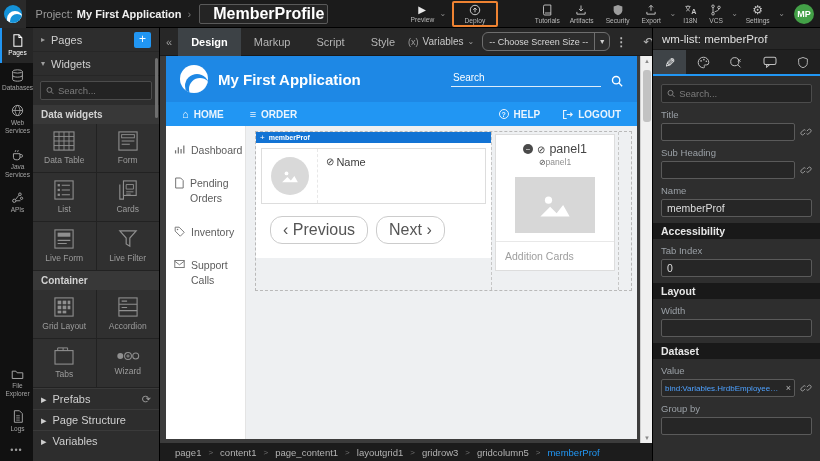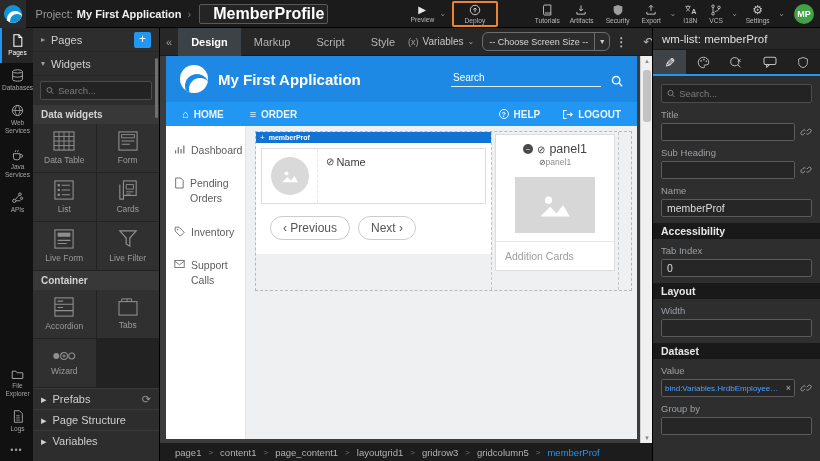--- a/index.html
+++ b/index.html
@@ -109,21 +109,21 @@
   .list-titlebar { height:11px; background:#1273d4; color:#fff; font-size:7px; display:flex; align-items:center;
     gap:4px; padding:0 4px; font-weight:700; cursor:move;}
   .list-titlebar .mv { font-size:8px; font-weight:400;}
   .list-white { background:#fff; padding:5px 5px 0 5px;}
   .list-card { border:1px solid #ddd; height:56px; display:flex; background:#fff;}
   .card-avatar-cell { width:56px; display:flex; align-items:center; justify-content:center; border-right:1px dashed #e8e8e8;}
   .avatar-circ { width:38px; height:38px; border-radius:50%; background:#d9d9d9; display:flex; align-items:center; justify-content:center;}
   .card-name { padding:7px 0 0 8px; font-size:11px; color:#3c3c3c; display:flex; align-items:flex-start; gap:2px;}
   .bind-dot { font-size:10px; color:#444;}
   .pager { display:flex; gap:8px; padding:12px 14px 14px; background:#fff;}
-  .pill-btn { border:1px solid #ccc; background:#fff; border-radius:12px; font-size:12px; color:#555;
+  .pill-btn { border:1px solid #ccc; background:#fff; border-radius:12px; font-size:16px; color:#555;
     padding:4px 12px; cursor:pointer; font-family:"Liberation Sans",sans-serif;}
   #col-panel { width:126px; padding:2px 3px 0 3px;}
   .panel1 { background:#fff; border:1px solid #ddd;}
   .panel1-hd { display:flex; align-items:center; justify-content:center; gap:4px; padding:7px 4px 1px;}
   .collapse-circ { width:10px; height:10px; border-radius:50%; background:#4a4a4a; color:#fff; font-size:7px;
     line-height:9px; text-align:center; cursor:pointer;}
   .panel1-title { font-size:12.5px; color:#454545;}
   .panel1-sub { text-align:center; font-size:8.5px; color:#8e8e8e; padding-bottom:4px;}
   .panel1-img { margin:6px auto 8px; width:80px; height:56px; background:#d7d7d7; display:flex; align-items:center; justify-content:center;}
   .panel1-ft { border-top:1px solid #e8e8e8; padding:8px 9px; font-size:10.5px; color:#9e9e9e;}
@@ -380,20 +380,34 @@
     </div>
     <div class="tile">
       <svg width="20" height="20" viewBox="0 0 22 22">
           <path d="M2 2h18l-7 8v9l-4-2.5V10z" fill="none" stroke="#8f8f8f" stroke-width="1.3"></path>
         </svg>
       <span class="t-label">Live Filter</span>
     </div>
   </div>
   <div class="section-hd">Container</div>
   <div class="tile-grid">
+    <div class="tile">
+      <svg width="20" height="20" viewBox="0 0 22 22">
+          <rect x="1" y="1" width="20" height="20" fill="none" stroke="#8f8f8f" stroke-width="1.2"></rect>
+          <rect x="4" y="4" width="4" height="4" fill="#8f8f8f"></rect>
+          <rect x="9.5" y="4" width="4" height="4" fill="#8f8f8f"></rect>
+          <rect x="15" y="4" width="3" height="4" fill="#8f8f8f"></rect>
+          <rect x="4" y="9.5" width="4" height="4" fill="#8f8f8f"></rect>
+          <rect x="9.5" y="9.5" width="4" height="4" fill="#8f8f8f"></rect>
+          <rect x="15" y="9.5" width="3" height="4" fill="#8f8f8f"></rect>
+          <rect x="4" y="15" width="4" height="3" fill="#8f8f8f"></rect>
+          <rect x="9.5" y="15" width="4" height="3" fill="#8f8f8f"></rect>
+        </svg>
+      <span class="t-label">Grid Layout</span>
+    </div>
     <div class="tile">
       <svg width="20" height="20" viewBox="0 0 22 22">
           <rect x="1" y="1" width="20" height="20" fill="none" stroke="#8f8f8f" stroke-width="1.2"></rect>
           <path d="M1 8h20M1 15h20" stroke="#8f8f8f" stroke-width="1.2"></path>
           <path d="M4 4.5h6M4 11.5h6" stroke="#8f8f8f" stroke-width="1.2"></path>
         </svg>
       <span class="t-label">Accordion</span>
     </div>
     <div class="tile">
       <svg width="20" height="18" viewBox="0 0 22 20">

